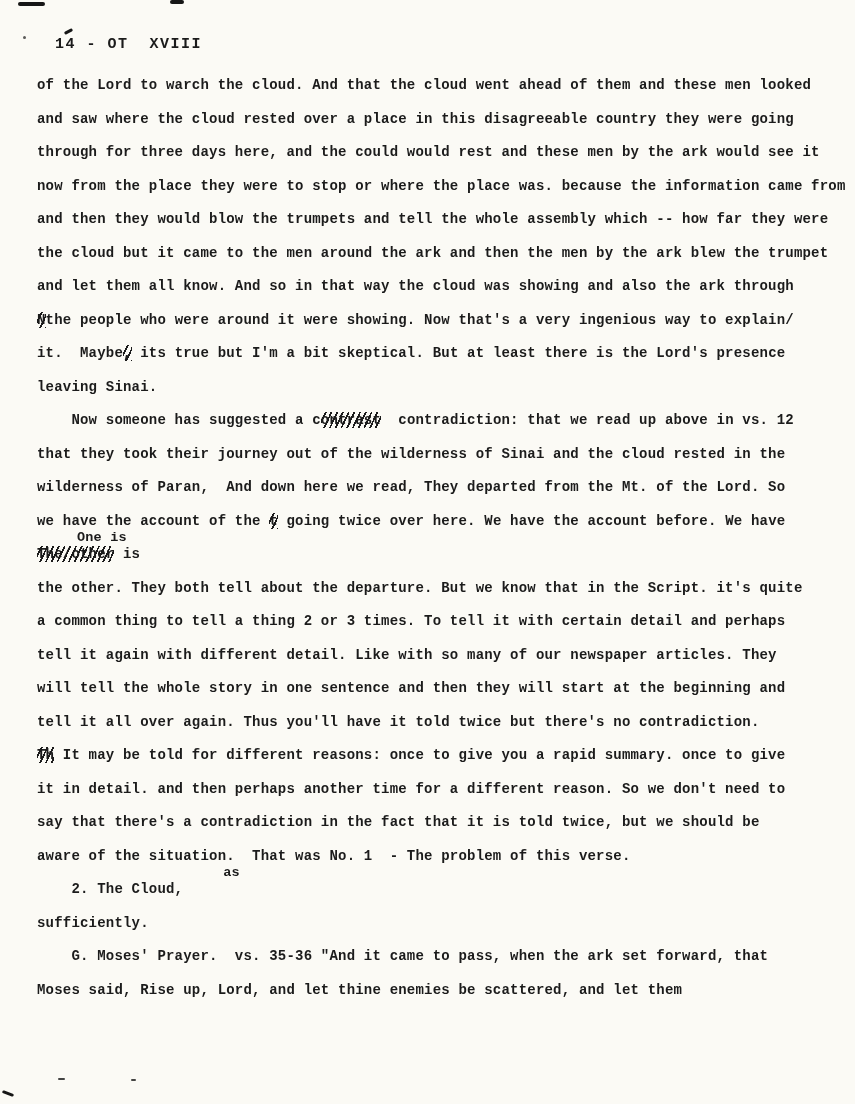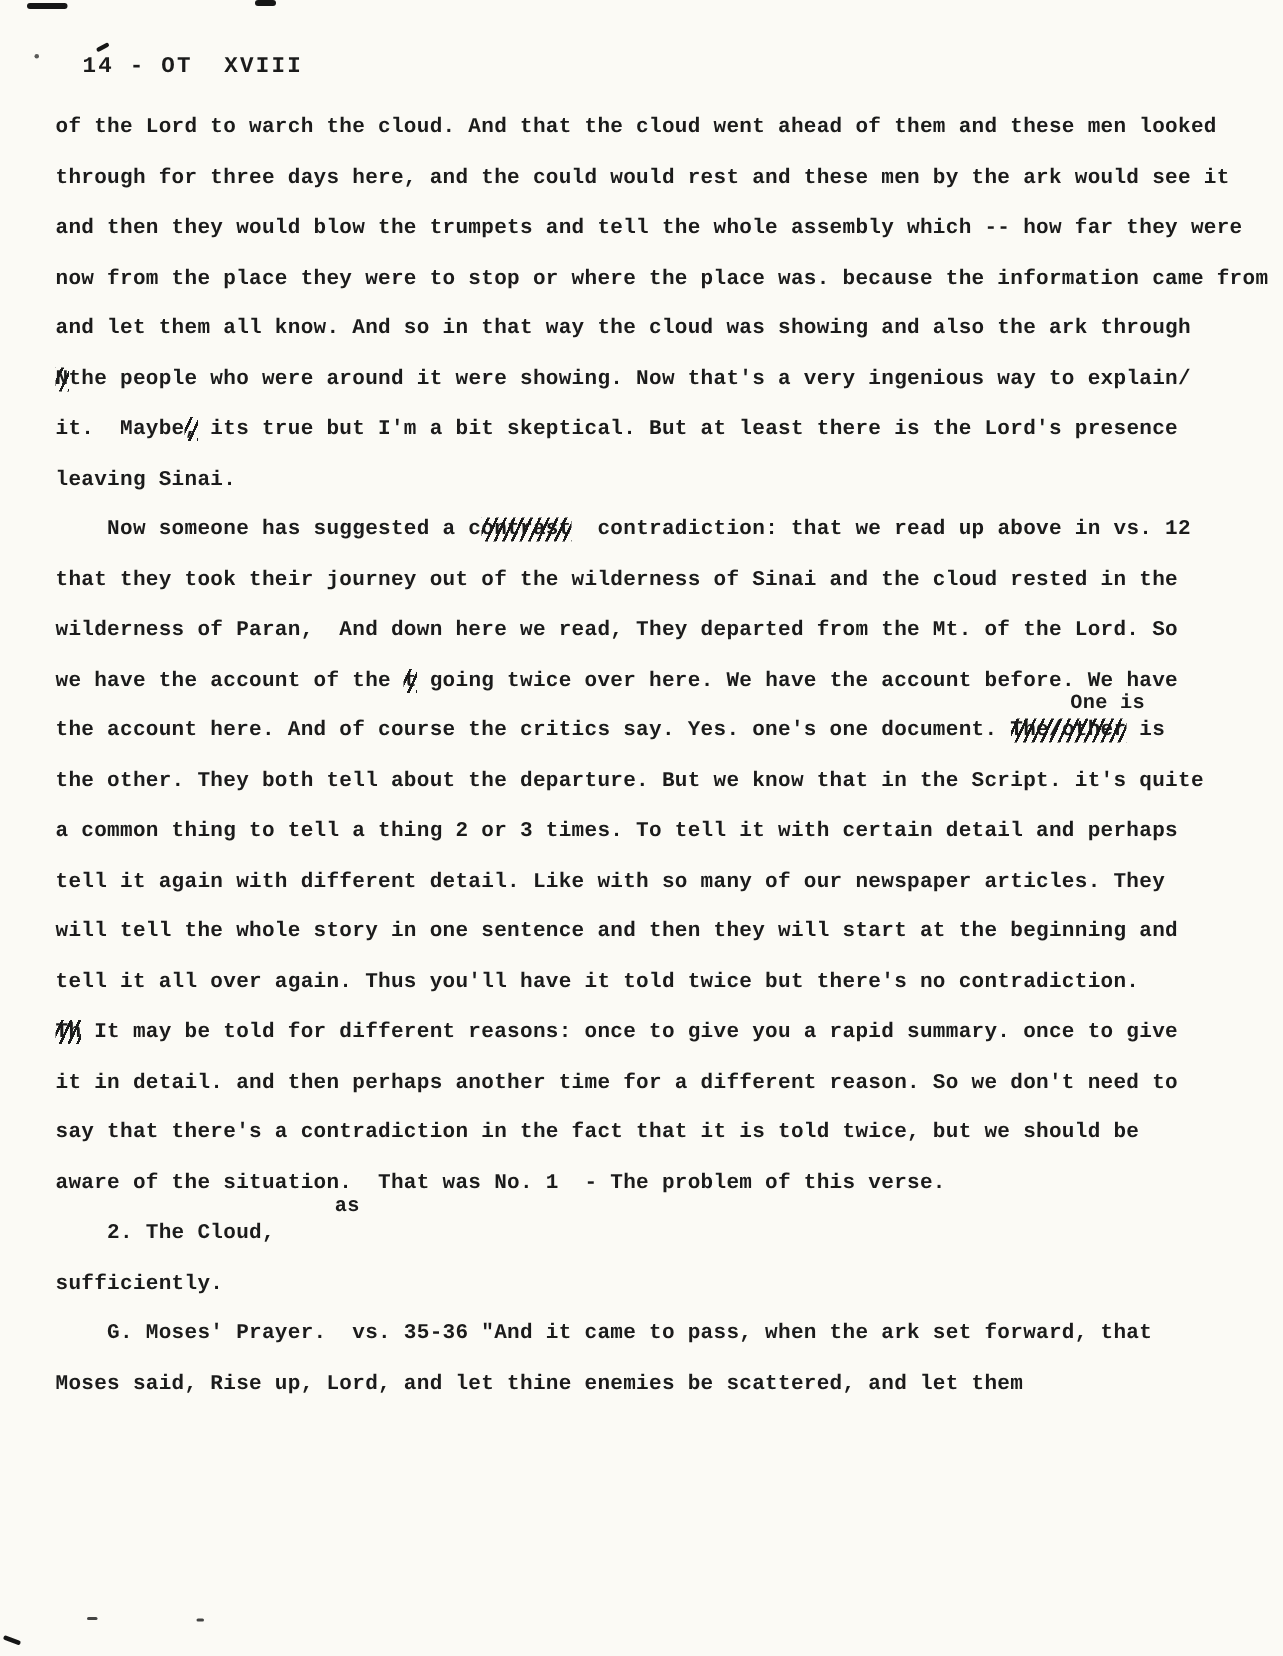--- a/index.html
+++ b/index.html
@@ -55,32 +55,34 @@
   <div class="mark m3"></div>
   <div class="mark m4"></div>
   <div class="mark m5"></div>
   <div class="mark m6"></div>
   <div class="mark m7"></div>
 
   <div class="doc-header">14 - OT  XVIII</div>
 
   <div class="text-lines">
       <div class="line"><span>of the Lord to warch the cloud. And that the cloud went ahead of them and these men looked</span></div>
+      <div class="line"><span>and saw where the cloud rested over a place in this disagreeable country they were going</span></div>
       <div class="line"><span>through for three days here, and the could would rest and these men by the ark would see it</span></div>
+      <div class="line"><span>now from the place they were to stop or where the place was. because the information came from</span></div>
       <div class="line"><span>and then they would blow the trumpets and tell the whole assembly which -- how far they were</span></div>
-      <div class="line"><span>now from the place they were to stop or where the place was. because the information came from</span></div>
+      <div class="line"><span>the cloud but it came to the men around the ark and then the men by the ark blew the trumpet</span></div>
       <div class="line"><span>and let them all know. And so in that way the cloud was showing and also the ark through</span></div>
       <div class="line"><span class="xout">N</span><span>the people who were around it were showing. Now that's a very ingenious way to explain/</span></div>
       <div class="line"><span>it.  Maybe</span><span class="xout">,</span><span> its true but I'm a bit skeptical. But at least there is the Lord's presence</span></div>
       <div class="line"><span>leaving Sinai.</span></div>
       <div class="line"><span>    Now someone has suggested a c</span><span class="xout">ontrast</span><span>  contradiction: that we read up above in vs. 12</span></div>
       <div class="line"><span>that they took their journey out of the wilderness of Sinai and the cloud rested in the</span></div>
       <div class="line"><span>wilderness of Paran,  And down here we read, They departed from the Mt. of the Lord. So</span></div>
       <div class="line"><span>we have the account of the </span><span class="xout">t</span><span> going twice over here. We have the account before. We have</span></div>
-      <div class="line"><span>the account here. And of course the critics say. Yes. one's one document. </span><span class="above"><span>One is</span></span><span class="xout">The/other</span><span> is</span></div>
+      <div class="line"><span class="above"><span>One is</span></span><span class="xout">The/other</span><span> is</span></div>
       <div class="line"><span>the other. They both tell about the departure. But we know that in the Script. it's quite</span></div>
       <div class="line"><span>a common thing to tell a thing 2 or 3 times. To tell it with certain detail and perhaps</span></div>
       <div class="line"><span>tell it again with different detail. Like with so many of our newspaper articles. They</span></div>
       <div class="line"><span>will tell the whole story in one sentence and then they will start at the beginning and</span></div>
       <div class="line"><span>tell it all over again. Thus you'll have it told twice but there's no contradiction.</span></div>
       <div class="line"><span class="xout">Th</span><span> It may be told for different reasons: once to give you a rapid summary. once to give</span></div>
       <div class="line"><span>it in detail. and then perhaps another time for a different reason. So we don't need to</span></div>
       <div class="line"><span>say that there's a contradiction in the fact that it is told twice, but we should be</span></div>
       <div class="line"><span>aware of the situation.  That was No. 1  - The problem of this verse.</span></div>
       <div class="line"><span>    2. The Cloud,</span><span class="above"><span>as</span></span></div>

